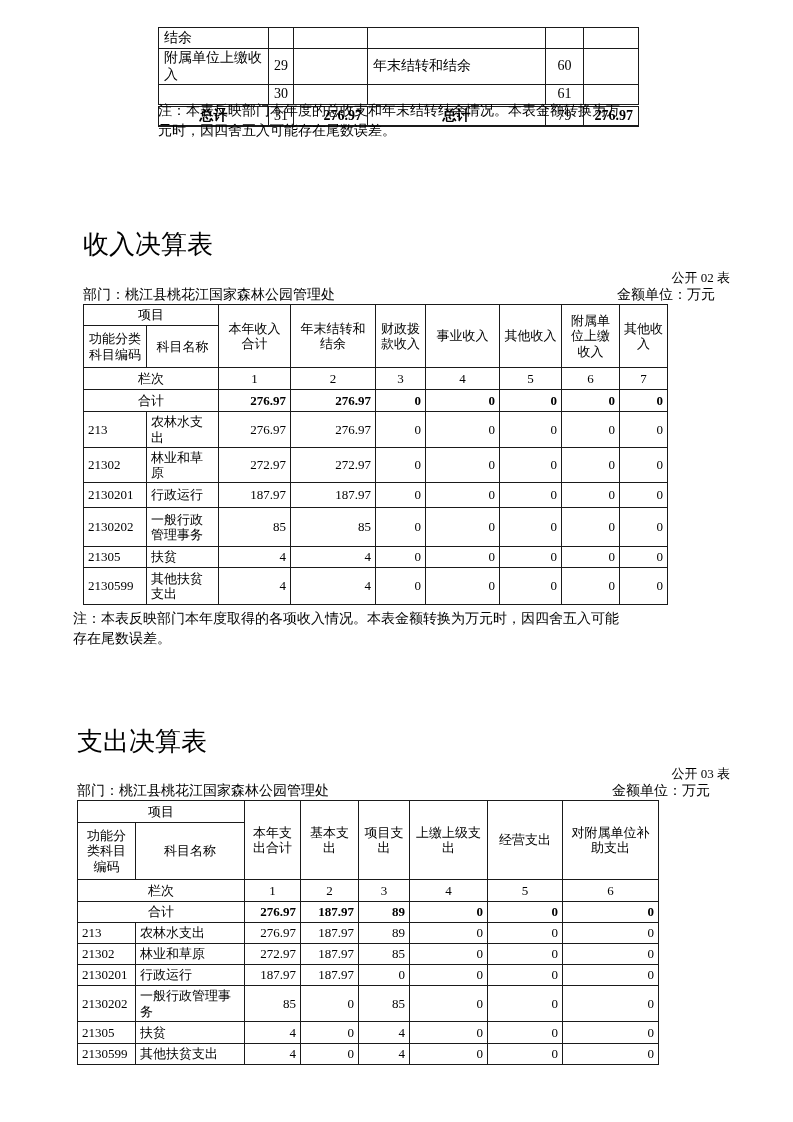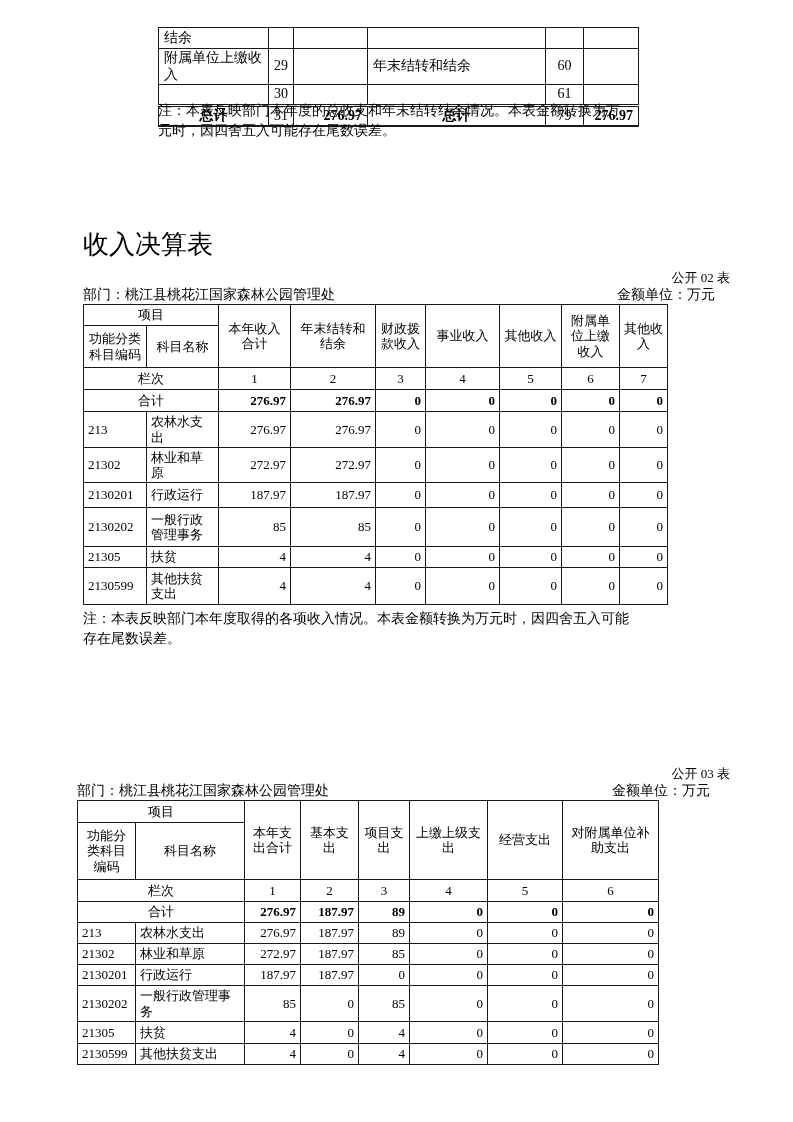--- a/index.html
+++ b/index.html
@@ -197,22 +197,23 @@
       <td class="r">4</td>
       <td class="r">4</td>
       <td class="r">0</td>
       <td class="r">0</td>
       <td class="r">0</td>
       <td class="r">0</td>
       <td class="r">0</td>
     </tr>
   </tbody>
     </table>
-  <div class="note abs" style="left:83px;top:609px;width:556px">注：本表反映部门本年度取得的各项收入情况。本表金额转换为万元时，因四舍五入可能存在尾数误差。</div>
-
+  <div class="note abs" style="left:73px;top:609px;width:556px">注：本表反映部门本年度取得的各项收入情况。本表金额转换为万元时，因四舍五入可能存在尾数误差。</div>
+
+  <div class="title abs" style="left:77px;top:724px;width:581px">支出决算表</div>
   <div class="pubno abs" style="left:83px;top:765px;width:647px">公开 03 表</div>
   <div class="meta abs" style="left:77px;top:782px;width:633px">
     <span>部门：桃江县桃花江国家森林公园管理处</span>
     <span>金额单位：万元</span>
   </div>
 
   <table class="t abs" style="left:77px;top:800px;width:581px">
     <colgroup>
         <col style="width:58px">
         <col style="width:109px">

